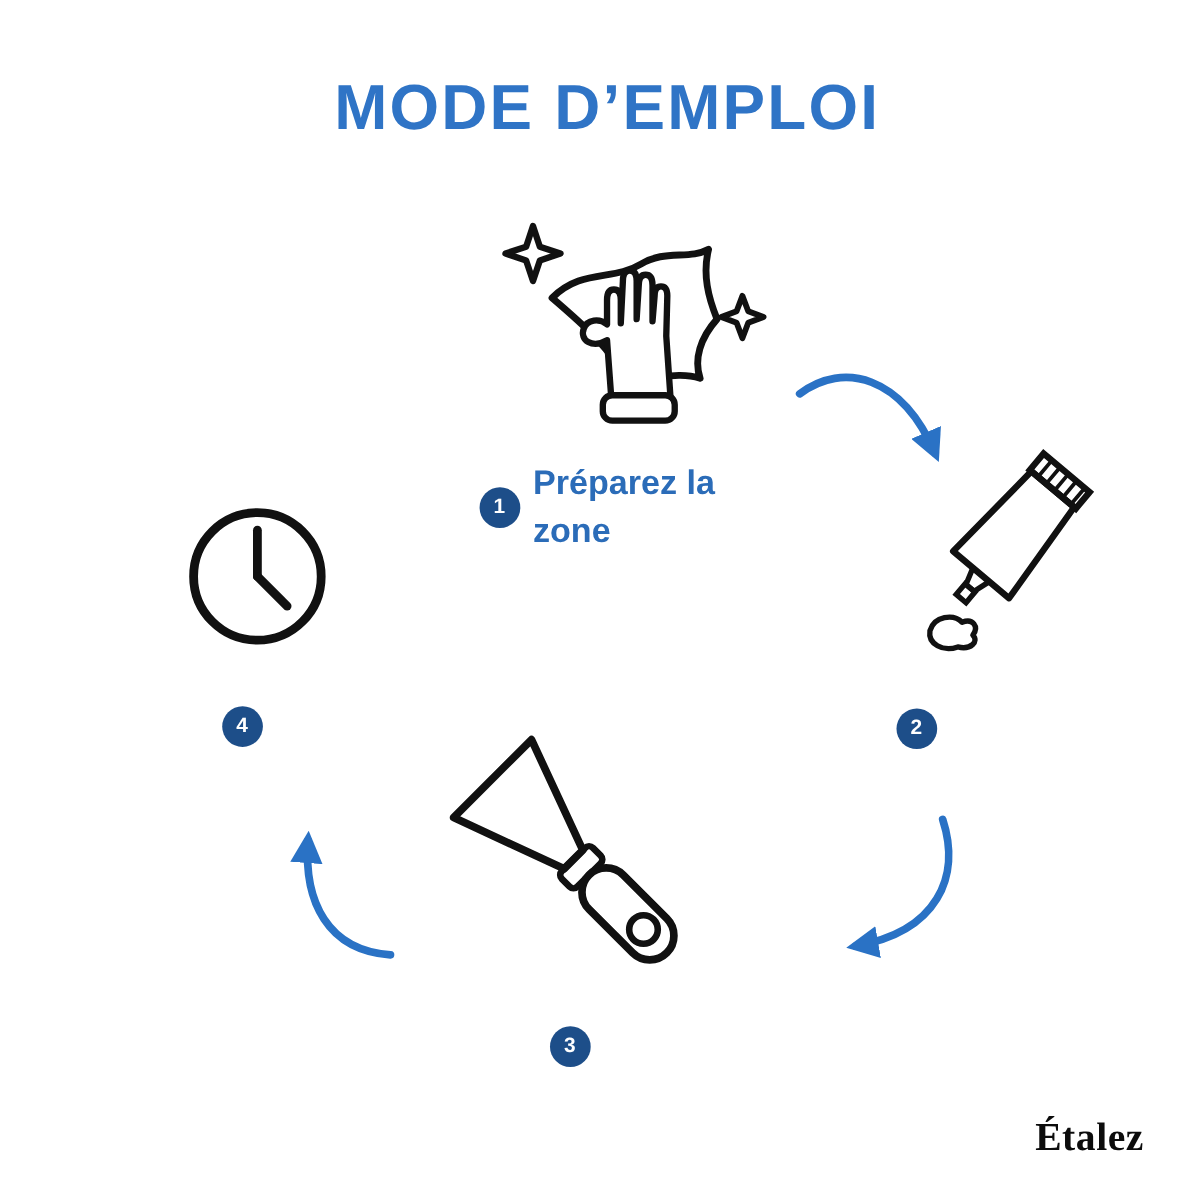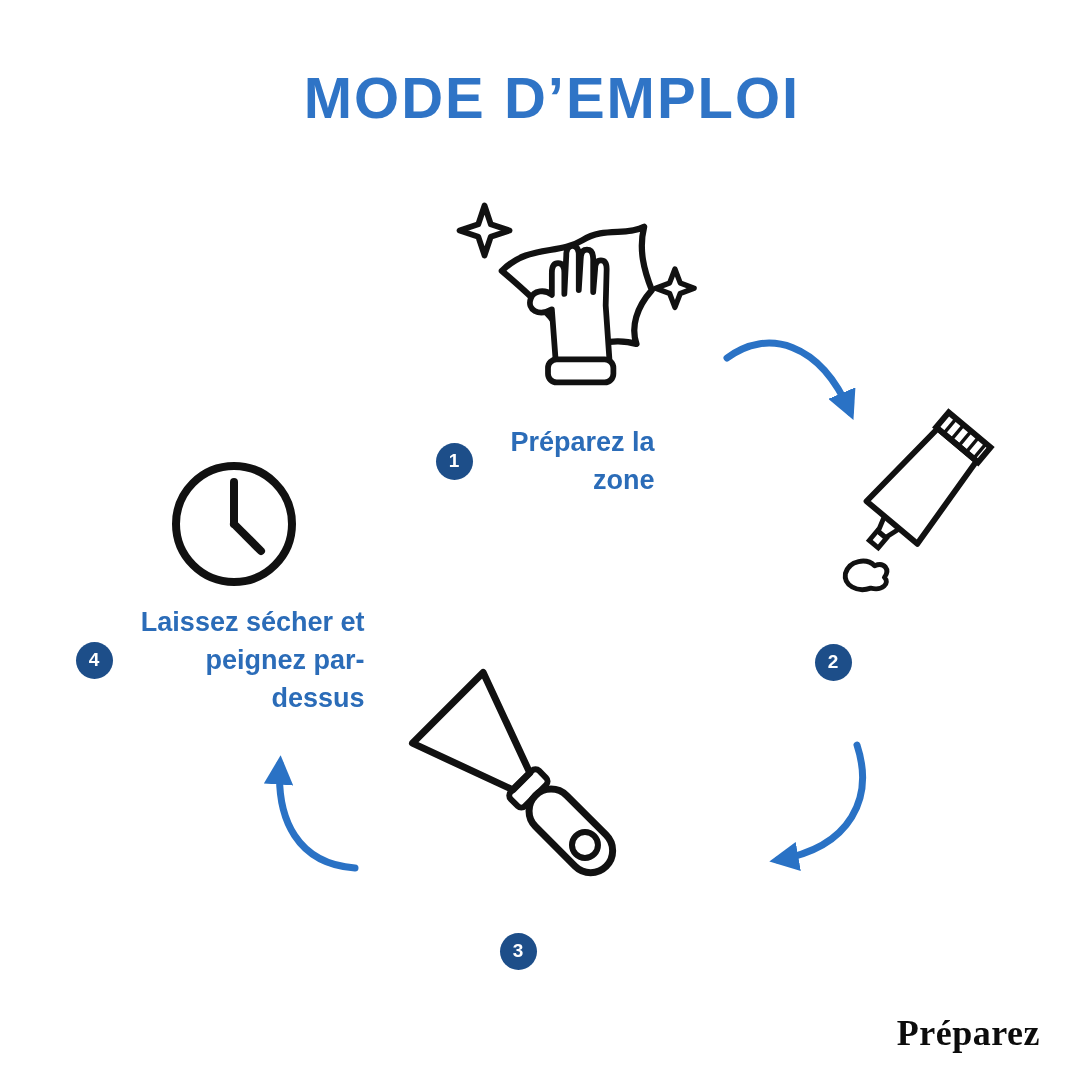--- a/index.html
+++ b/index.html
@@ -42,23 +42,23 @@
     color: #fff;
     font-size: 19px;
     font-weight: 700;
     display: flex;
     align-items: center;
     justify-content: center;
   }
   .label-text {
     color: var(--step-text-blue, #2b6cb8);
     font-weight: 700;
-    font-size: 27px;
+    font-size: 31px;
     line-height: 1.42;
-    text-align: right;
+    text-align: left;
   }
   .s1 { left: 420px; top: 425px; width: 250px; height: 72px; }
   .s1 .label-text { max-width: 170px; }
   .s2 { left: 703px; top: 625px; width: 260px; height: 74px; }
   .s2 .label-text { max-width: 185px; }
   .s3 { left: 413px; top: 915px; width: 210px; height: 72px; }
   .s3 .label-text { max-width: 135px; }
   .s4 { left: 52px; top: 602px; width: 336px; height: 116px; }
   .s4 .label-text { max-width: 240px; }
 
@@ -171,18 +171,17 @@
   <div class="icon-wrap icon-black i4">
     <svg viewBox="0 0 140 140" fill="none">
       <circle cx="70" cy="70" r="58" stroke="currentColor" stroke-width="8"></circle>
       <path d="M70 70 L70 28" stroke="currentColor" stroke-width="8" stroke-linecap="round"></path>
       <path d="M70 70 L97 97" stroke="currentColor" stroke-width="8" stroke-linecap="round"></path>
     </svg>
   </div>
 
   <div class="step-label s4">
     <span class="badge">4</span>
-    <span class="label-text">Laissez sécher et peignez par-dessus</span>
   </div>
 
-  <div class="brand">Préparez</div>
+  <div class="brand">Étalez</div>
 
 </div>
 
 </body></html>

